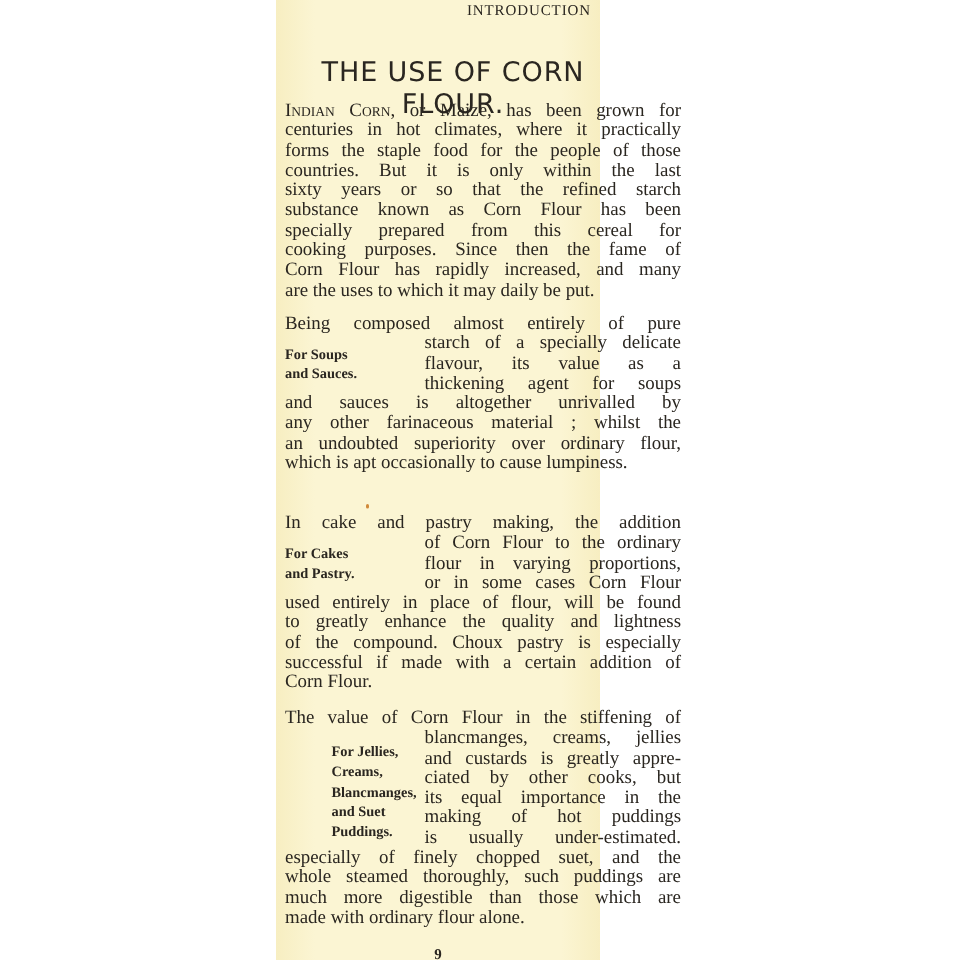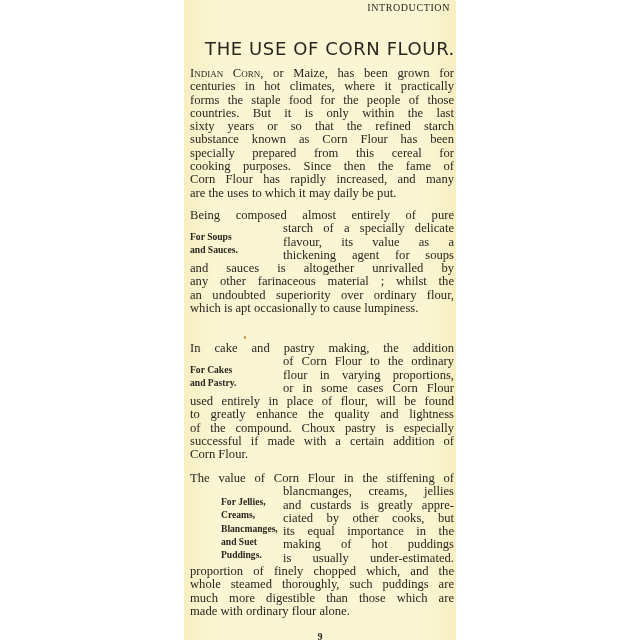--- a/index.html
+++ b/index.html
@@ -1,18 +1,18 @@
 <!DOCTYPE html>
 <html><head>
 <meta charset="utf-8">
 <style>
   html, body { margin:0; padding:0; background:#ffffff; }
   body { width:640px; height:640px; position:relative; overflow:hidden; }
   .page {
-    position:absolute; left:184px; top:0; width:272px; height:640px;
+    position:absolute; left:184px; top:0; width:216px; height:640px;
     background:#fbf5d3;
     background-image: linear-gradient(90deg, rgba(240,225,160,0.35) 0%, rgba(255,252,225,0) 12%, rgba(255,252,225,0) 88%, rgba(240,225,160,0.35) 100%);
     color:#2a2620;
     font-family:"DejaVu Serif", "Liberation Serif", serif;
   }
   .running-head {
     position:absolute; right:6px; top:2px;
     font-family:"Liberation Serif", serif; font-size:10px; letter-spacing:0.6px;
   }
   .title {
@@ -99,20 +99,20 @@
     <div>Puddings.</div>
   </div>
   <div class="para" style="top:472px;">
     <span class="line">The value of Corn Flour in the stiffening of</span>
     <span class="line indent">blancmanges, creams, jellies</span>
     <span class="line indent">and custards is greatly appre-</span>
     <span class="line indent">ciated by other cooks, but</span>
     <span class="line indent">its equal importance in the</span>
     <span class="line indent">making of hot puddings</span>
     <span class="line indent">is usually under-estimated.</span>
-    <span class="line">proportion of finely chopped which, and the</span>
+    <span class="line">especially of finely chopped suet, and the</span>
     <span class="line">whole steamed thoroughly, such puddings are</span>
     <span class="line">much more digestible than those which are</span>
     <span class="line last">made with ordinary flour alone.</span>
   </div>
 
   <div class="folio">9</div>
 </div>
 
 </body></html>

